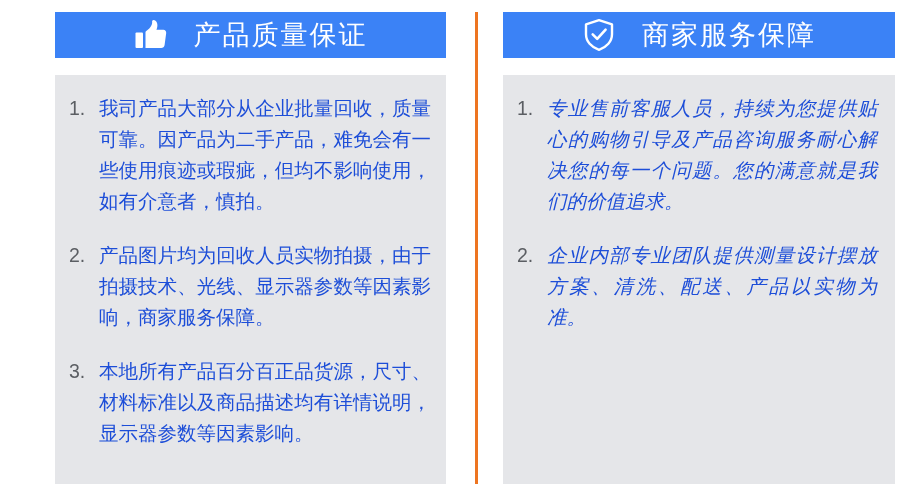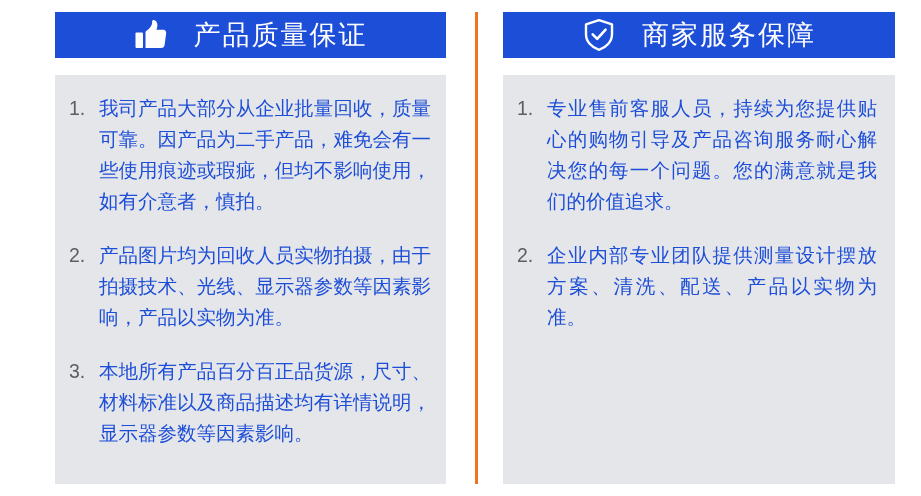--- a/index.html
+++ b/index.html
@@ -40,21 +40,21 @@
   .column-left  { left: 55px;  width: 391px; }
   .column-right { left: 503px; width: 392px; }
 
   
   .panel-header {
     position: absolute;
     top: 12px;
     left: 0;
     right: 0;
     height: 46px;
-    background: #1d4ed8;
+    background: #3b82f6;
     display: flex;
     align-items: center;
     justify-content: center;
     gap: 26px;
     text-align: center;
   }
   .header-icon {
     width: 34px;
     height: 34px;
     display: block;
@@ -103,21 +103,21 @@
     font-size: 19.5px;
     line-height: 31px;
   }
   .point-text {
     flex: 1 1 auto;
     color: #1d4ed8;
     text-align: justify;
     text-justify: inter-character;
   }
   .column-left  .point-text { max-width: 332px; }
-  .column-right .point-text { max-width: 330px; }
+  .column-right .point-text { max-width: 330px; font-style: italic; }
 </style>
 </head>
 <body>
 
 <div class="board">
 
   <div class="center-divider"></div>
 
   <div class="column column-left">
 
@@ -132,21 +132,21 @@
     </div>
 
     <div class="panel-body">
       <ul class="points-list">
         <li class="point-item">
           <span class="point-index">1.</span>
           <span class="point-text">我司产品大部分从企业批量回收，质量可靠。因产品为二手产品，难免会有一些使用痕迹或瑕疵，但均不影响使用，如有介意者，慎拍。</span>
         </li>
         <li class="point-item">
           <span class="point-index">2.</span>
-          <span class="point-text">产品图片均为回收人员实物拍摄，由于拍摄技术、光线、显示器参数等因素影响，产品以实物为准。</span>
+          <span class="point-text">产品图片均为回收人员实物拍摄，由于拍摄技术、光线、显示器参数等因素影响，商家服务保障。</span>
         </li>
         <li class="point-item">
           <span class="point-index">3.</span>
           <span class="point-text">本地所有产品百分百正品货源，尺寸、材料标准以及商品描述均有详情说明，显示器参数等因素影响。</span>
         </li>
       </ul>
     </div>
   </div>
 
   <div class="column column-right">

